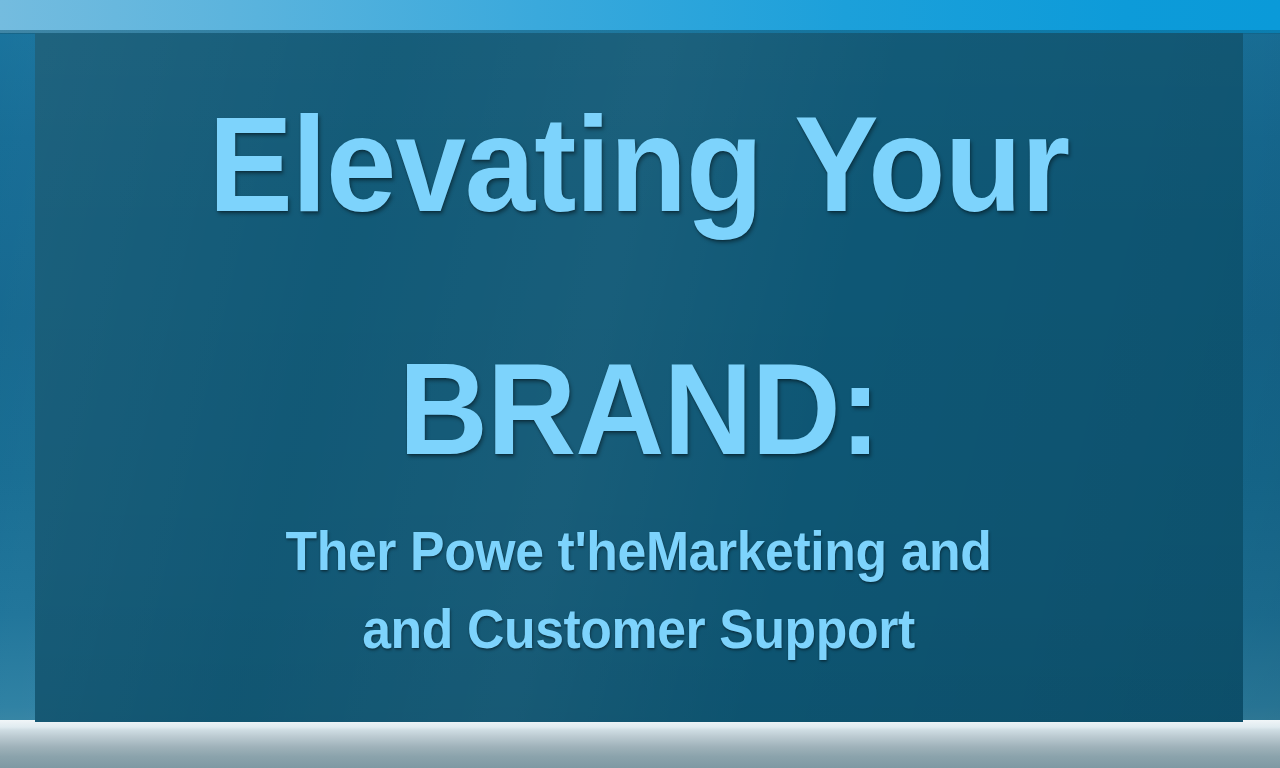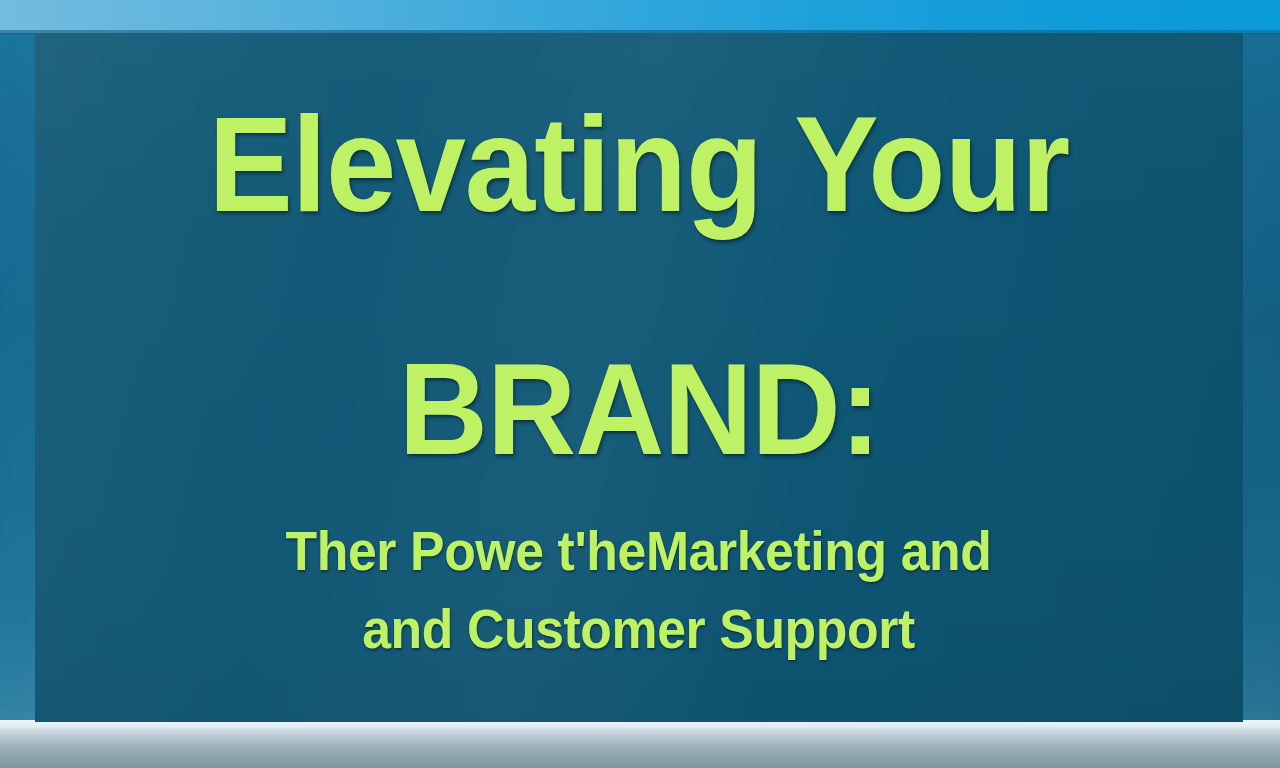--- a/index.html
+++ b/index.html
@@ -199,21 +199,21 @@
     position: absolute;
     left: 35px;
     top: 33px;
     width: 1208px;
     height: 689px;
     display: flex;
     flex-direction: column;
     align-items: center;
     justify-content: flex-start;
     text-align: center;
-    color: #bef264;
+    color: #7dd3fc;
   }
 
   .headline {
     margin-top: 62px;
     font-size: 136px;
     font-weight: 700;
     line-height: 1.02;
     letter-spacing: -1px;
     transform: scaleX(0.93);
     text-shadow:

